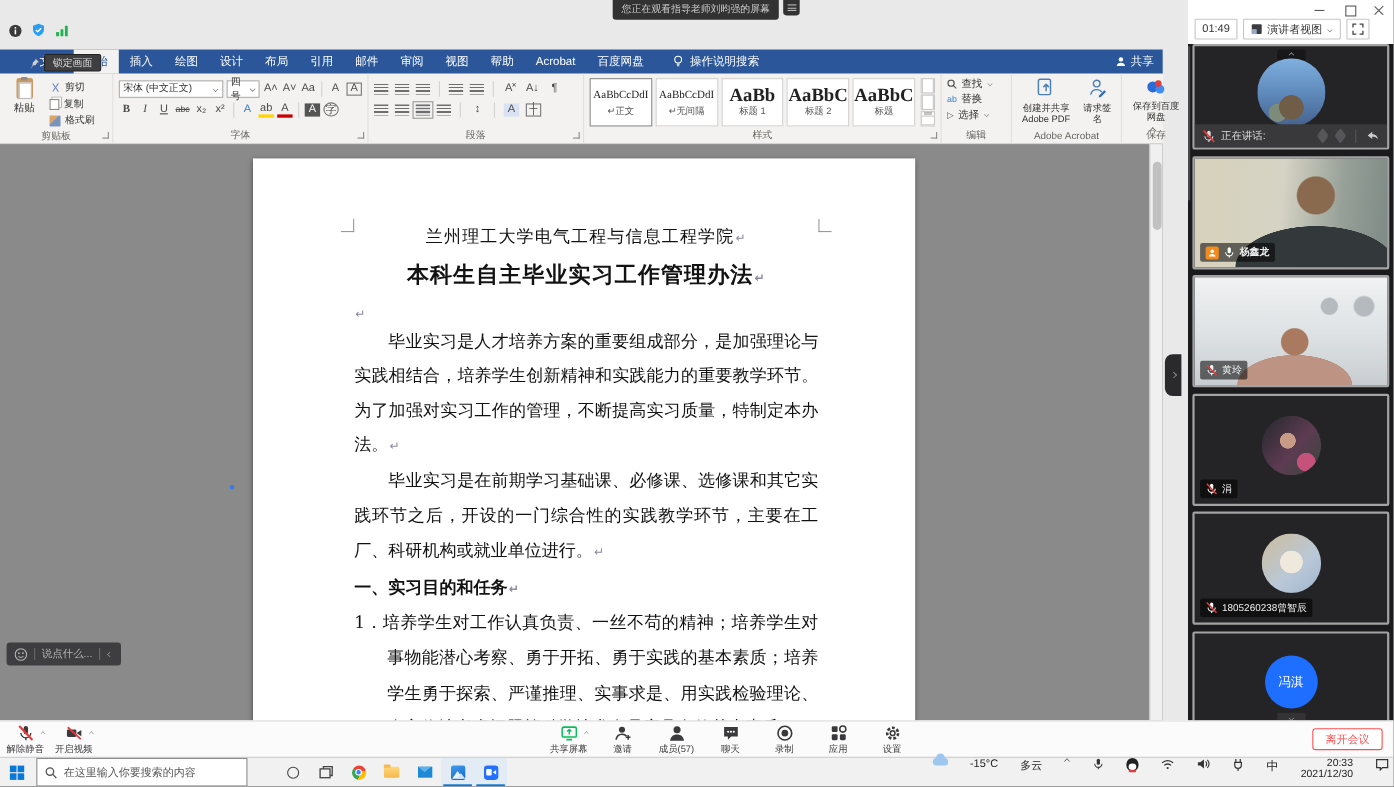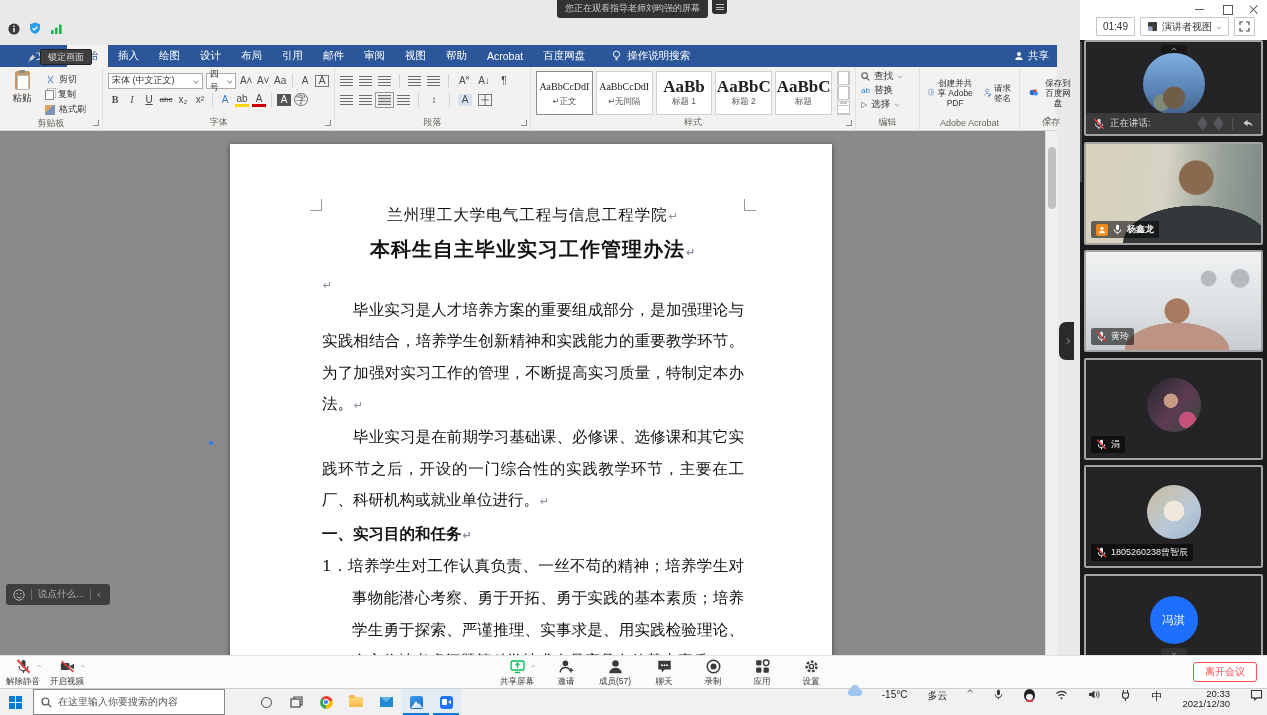--- a/index.html
+++ b/index.html
@@ -54,21 +54,21 @@
 .stylebox{width:57px;height:44px;background:#fff;border:1px solid #d4d2d0;display:flex;flex-direction:column;justify-content:center;align-items:center;gap:1px}
 .stylebox.sel{border:1px solid #8b8b8b;box-shadow:inset 0 0 0 1px #fff}
 .stylebox .pv{font-family:"Liberation Serif",serif;font-size:10px;color:#222;line-height:16px}
 .stylebox .pv.big{font-size:17px;font-weight:bold}
 .stylebox .nm{font-size:8.5px;color:#555}
 .garrows{display:flex;flex-direction:column;gap:1px;margin-left:2px}
 .garrows span{width:13px;height:14px;border:1px solid #c9c7c5;background:#fff;display:flex;align-items:center;justify-content:center}
 .tri-up{width:0;height:0;border-left:3px solid transparent;border-right:3px solid transparent;border-bottom:4px solid #666}
 .tri-dn{width:0;height:0;border-left:3px solid transparent;border-right:3px solid transparent;border-top:4px solid #666}
 .edit-row{display:flex;align-items:center;gap:4px;font-size:9.5px;color:#333;height:14px;white-space:nowrap}
-.bigbtn{display:flex;flex-direction:row;align-items:center;font-size:8.5px;color:#333;line-height:10px;text-align:center;gap:2px;padding:0 3px}
+.bigbtn{display:flex;flex-direction:column;align-items:center;font-size:8.5px;color:#333;line-height:10px;text-align:center;gap:2px;padding:0 3px}
 .chev{display:inline-block;width:6px;height:6px;border-left:1.4px solid currentColor;border-top:1.4px solid currentColor}
 .chev.up{transform:rotate(45deg)}.chev.down{transform:rotate(225deg)}.chev.right{transform:rotate(135deg)}.chev.left{transform:rotate(-45deg)}
 .ribbon-collapse{position:absolute;right:6px;bottom:3px;color:#666}
 .canvas{position:absolute;top:86px;bottom:0;left:0;width:1057px;background:#8a8a8a;overflow:hidden}
 .vscroll{position:absolute;right:0;top:0;bottom:0;width:12px;background:#f0f0f0;border-left:1px solid #d9d9d9}
 .vthumb{position:absolute;top:16px;left:2px;width:8px;height:62px;background:#c1c1c1;border-radius:4px}
 .page{position:absolute;left:230px;top:13px;width:602px;height:680px;background:#fff;box-shadow:0 1px 5px rgba(0,0,0,.5);padding:56px 88px 0 92px}
 .crop{position:absolute;width:12px;height:12px}
 .crop.l{left:80px;top:55px;border-right:1px solid #9a9a9a;border-bottom:1px solid #9a9a9a}
 .crop.r{left:514px;top:55px;border-left:1px solid #9a9a9a;border-bottom:1px solid #9a9a9a}
@@ -85,21 +85,21 @@
 .chatfloat .dv{width:1px;height:11px;background:#6a6a6a}
 .collapse-tab{position:absolute;left:1059px;top:322px;width:15px;height:38px;background:#2a2a2c;border-radius:7px 0 0 7px;display:flex;align-items:center;justify-content:center;color:#999}
 
 .win-top{position:absolute;left:1080px;top:0;width:187px;height:40px;background:#fff}
 .wc-row{display:flex;justify-content:flex-end;align-items:center;height:17px;padding-right:8px;gap:17px}
 .wc{position:relative;width:10px;height:10px;display:inline-block}
 .wc-min:before{content:"";position:absolute;left:0;top:5px;width:9px;height:1.4px;background:#5a5a5a}
 .wc-max:before{content:"";position:absolute;left:1px;top:1px;width:8px;height:8px;border:1.2px solid #5a5a5a}
 .wc-close:before,.wc-close:after{content:"";position:absolute;left:4.4px;top:0;width:1.4px;height:11px;background:#5a5a5a}
 .wc-close:before{transform:rotate(45deg)}.wc-close:after{transform:rotate(-45deg)}
-.view-row{display:flex;justify-content:flex-end;align-items:center;gap:5px;padding-right:12px}
+.view-row{display:flex;justify-content:flex-end;align-items:center;gap:5px;padding-right:22px}
 .vbox{height:19px;border:1px solid #c6c6c6;background:#fff;display:flex;align-items:center;padding:0 6px;font-size:10px;color:#333;gap:4px;border-radius:1px}
 
 .sidebar{position:absolute;left:1080px;top:40px;width:187px;height:615px;background:#1b1b1d;overflow:hidden}
 .sidescroll{position:absolute;left:0;top:2px;width:2px;height:140px;background:#4a4a4c}
 .tile{position:absolute;left:4px;width:179px;background:#242426;border:2px solid #a3a3a3;border-radius:2px;overflow:hidden}
 .scene-warm-room{background:radial-gradient(circle at 63% 34%,#8a6a4e 0 13%,rgba(0,0,0,0) 14%),radial-gradient(ellipse 42% 38% at 63% 100%,#33383a 0 99%,rgba(0,0,0,0) 100%),linear-gradient(95deg,#d8d2bc 0%,#d5d3c4 45%,#97a098 75%,#7e8a86 100%)}
 .scene-bright-room{background:radial-gradient(circle at 52% 60%,#a97a5f 0 11%,rgba(0,0,0,0) 12%),radial-gradient(ellipse 30% 28% at 52% 100%,#bd9484 0 99%,rgba(0,0,0,0) 100%),radial-gradient(circle at 70% 27%,#b4babe 0 5%,rgba(0,0,0,0) 6%),radial-gradient(circle at 88% 27%,#b4babe 0 5%,rgba(0,0,0,0) 6%),linear-gradient(180deg,#f0f2f3 0%,#dde1e3 55%,#c8cdd1 100%)}
 .avcirc{position:absolute;left:50%;transform:translateX(-50%);border-radius:50%}
 .av-statue{background:radial-gradient(circle at 50% 72%,#6f5d48 0 20%,rgba(0,0,0,0) 21%),radial-gradient(circle at 30% 80%,#7d8b7a 0 12%,rgba(0,0,0,0) 13%),linear-gradient(180deg,#7fb0e0 0%,#5c87b8 55%,#46618c 100%)}
 .av-portrait{background:radial-gradient(circle at 44% 42%,#c79b86 0 16%,rgba(0,0,0,0) 17%),radial-gradient(circle at 75% 78%,#c4527a 0 14%,rgba(0,0,0,0) 15%),linear-gradient(130deg,#23272b 0%,#5d3b52 55%,#37473b 100%)}

